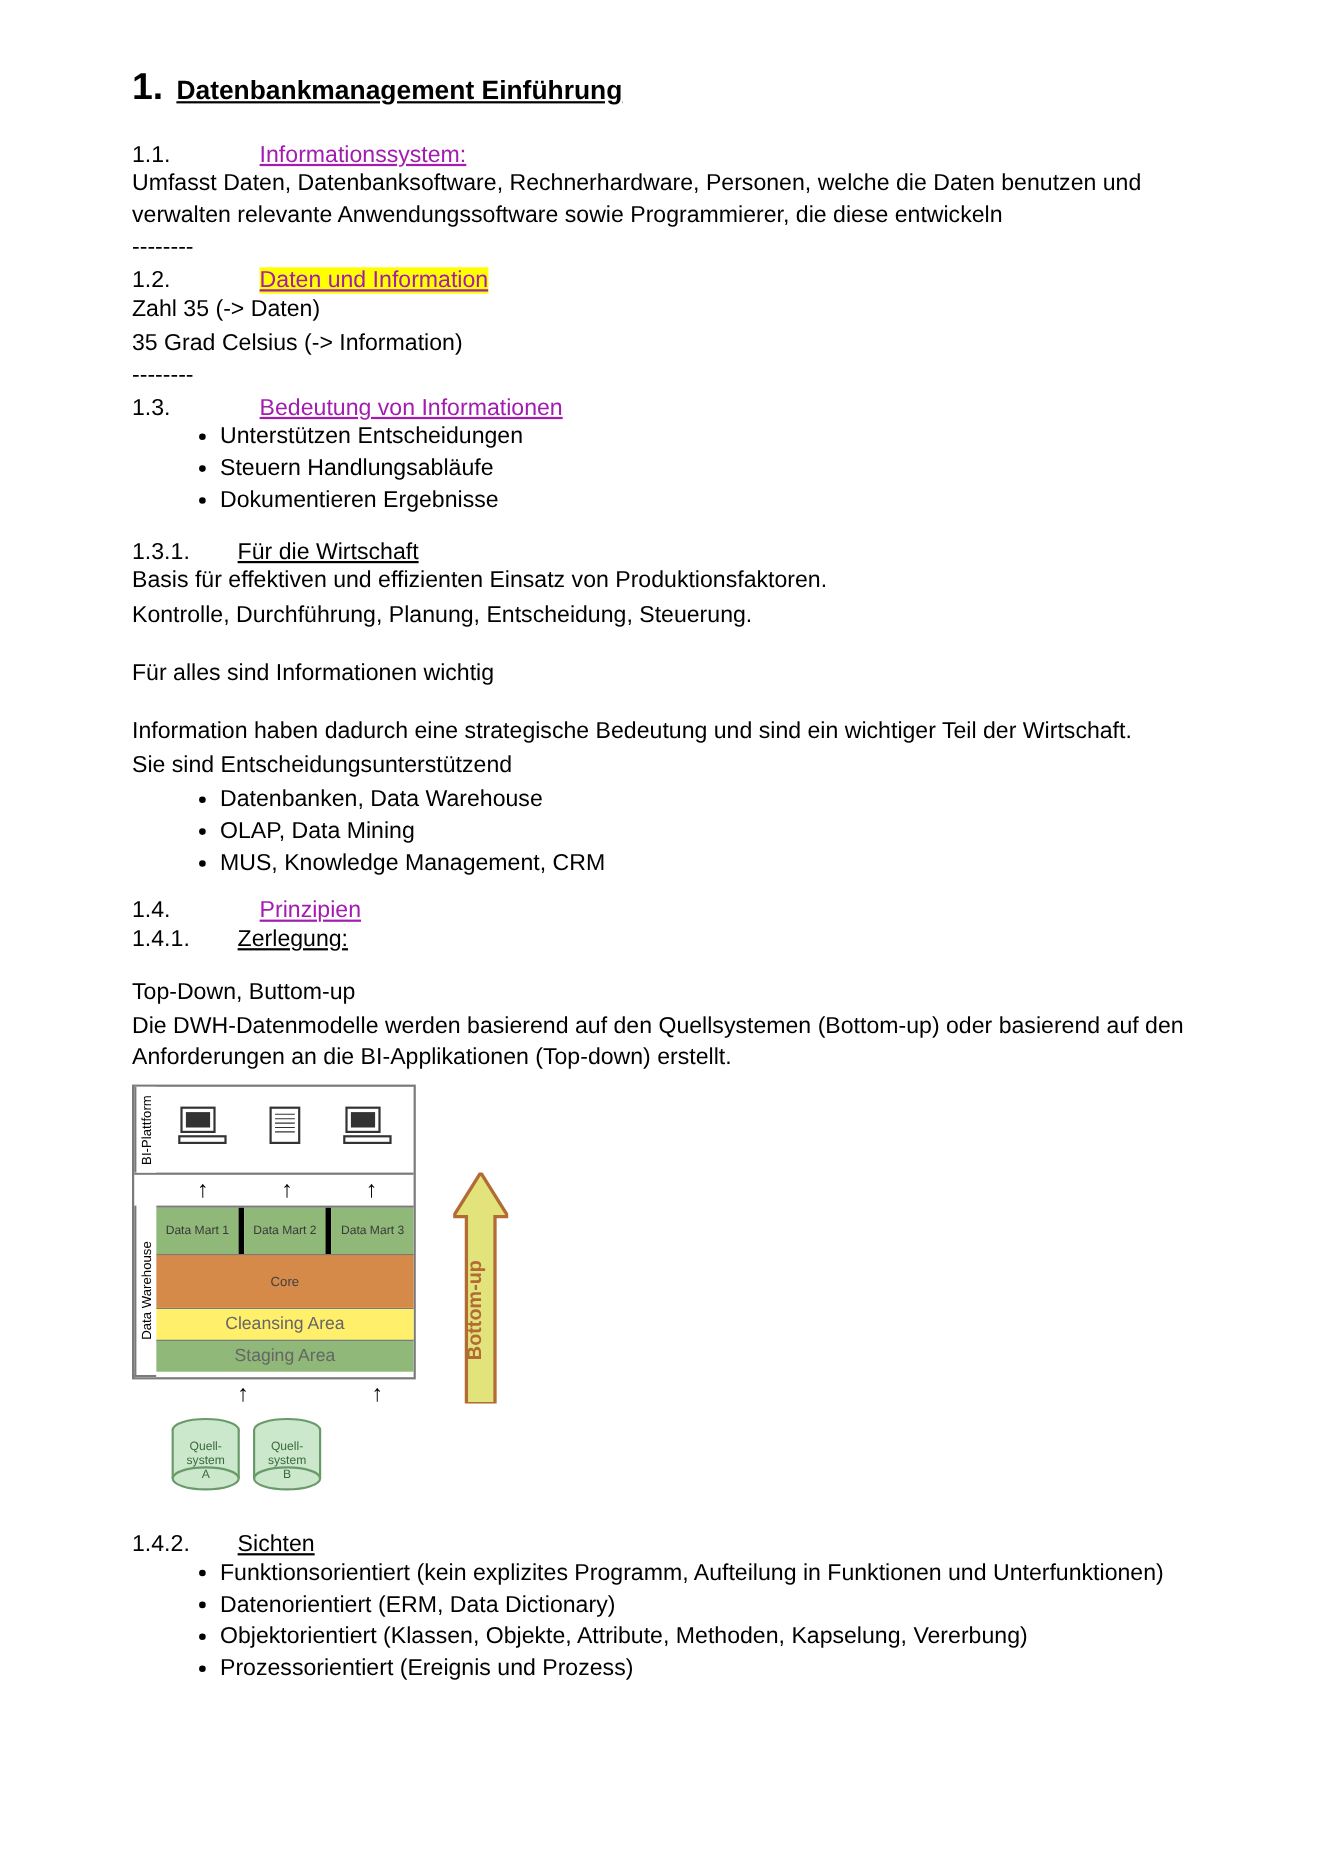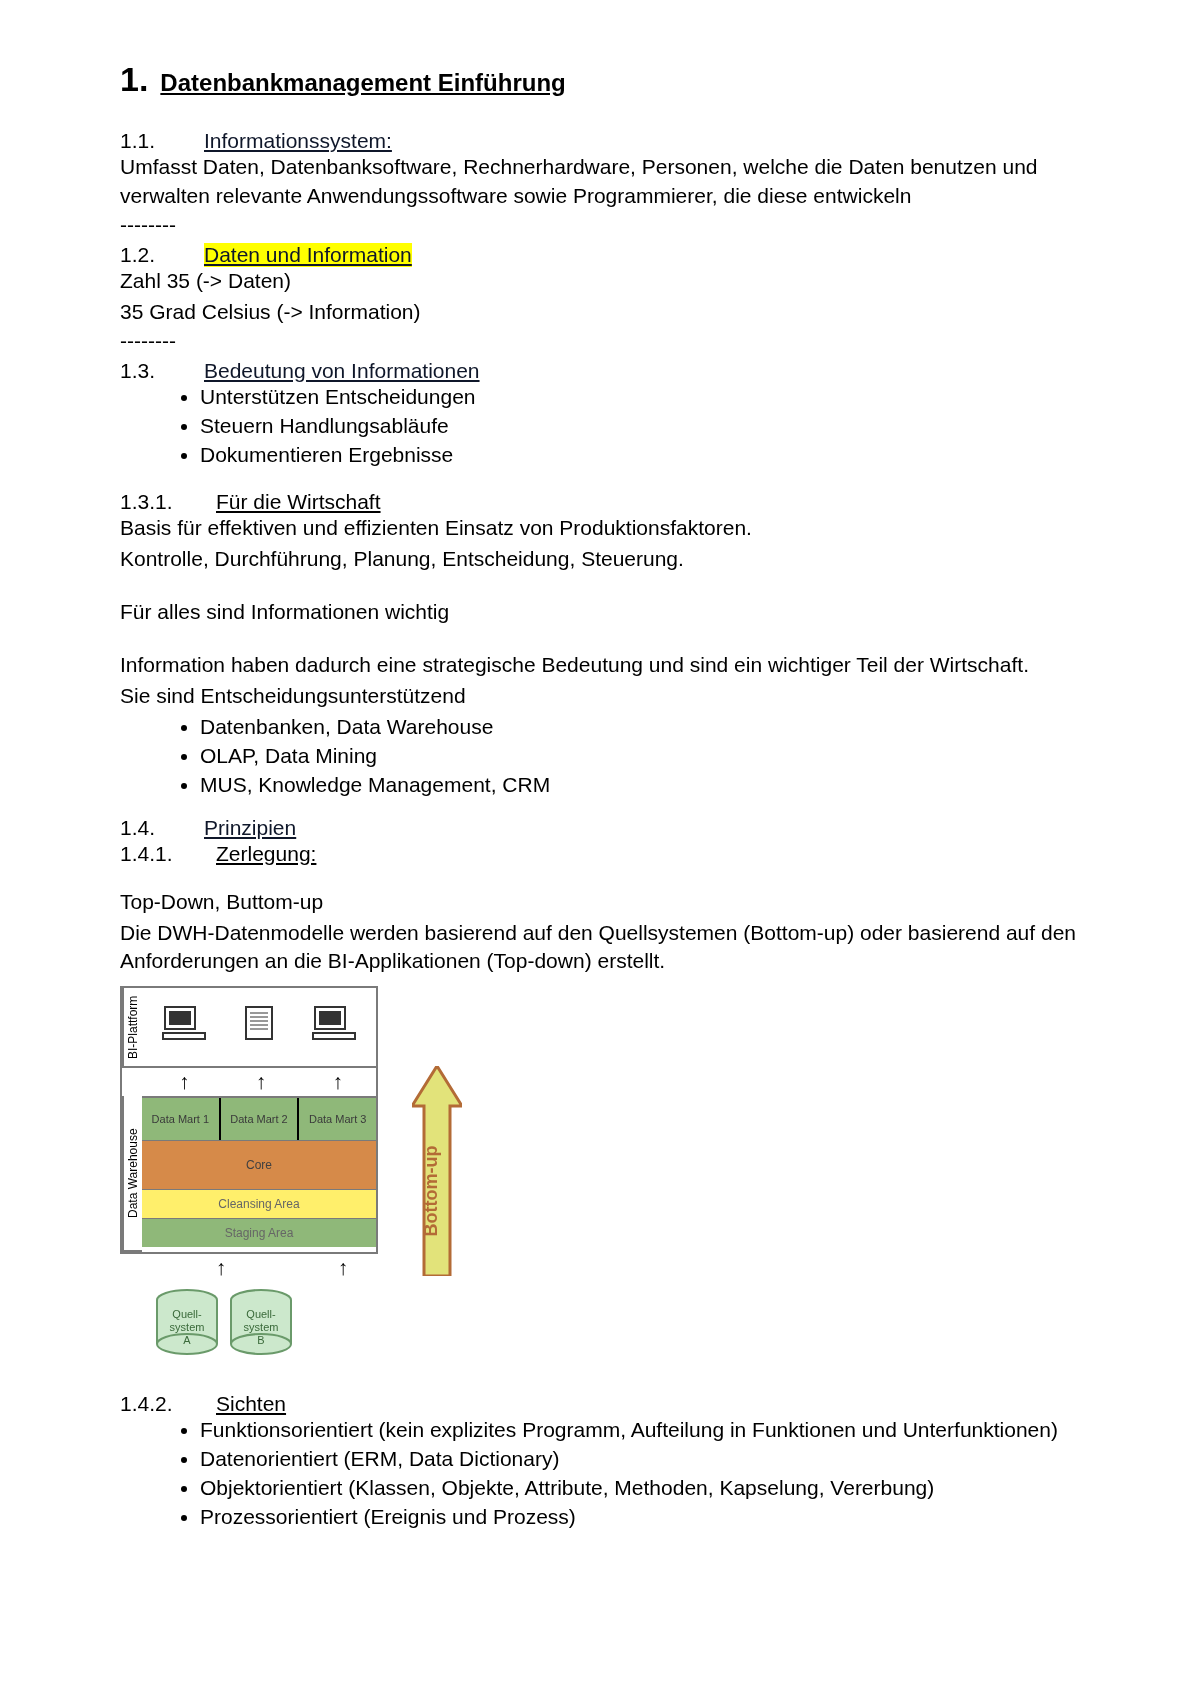--- a/index.html
+++ b/index.html
@@ -29,22 +29,23 @@
   }
   .section-row {
     display: flex;
     gap: 28px;
     margin-top: 6px;
   }
   .section-num {
     min-width: 56px;
   }
   .section-title {
-    color: #0f172a;
+    color: #a21caf;
     text-decoration: underline;
+    margin-left: 32px;
   }
   .section-title.hl {
     background: #ffff00;
   }
   .para {
     margin: 0 0 2px 0;
     line-height: 1.38;
   }
   .dashes {
     margin: 2px 0 4px 0;
@@ -111,21 +112,21 @@
     flex-direction: column;
   }
   .marts-row {
     display: flex;
     height: 42px;
     border-top: 2px solid #7a7a7a;
   }
   .mart {
     flex: 1;
     background: #8fb879;
-    border-right: 2px solid #000000;
+    border-right: 5px solid #000000;
     font-size: 11px;
     color: #3a3a3a;
     display: flex;
     align-items: center;
     justify-content: center;
     text-align: center;
   }
   .mart:last-child { border-right: none; }
   .core {
     height: 48px;
@@ -137,31 +138,31 @@
     font-size: 12px;
     color: #404040;
   }
   .cleansing {
     height: 28px;
     background: #ffef6b;
     border-top: 1px solid #7a7a7a;
     display: flex;
     align-items: center;
     justify-content: center;
-    font-size: 12px;
+    font-size: 16px;
     color: #666;
   }
   .staging {
     height: 28px;
     background: #8fb879;
     border-top: 1px solid #7a7a7a;
     display: flex;
     align-items: center;
     justify-content: center;
-    font-size: 12px;
+    font-size: 16px;
     color: #666;
   }
   .sources-row {
     display: flex;
     justify-content: flex-start;
     margin-top: 8px;
     width: 254px;
     margin-left: 0;
   }
   .cyl {

